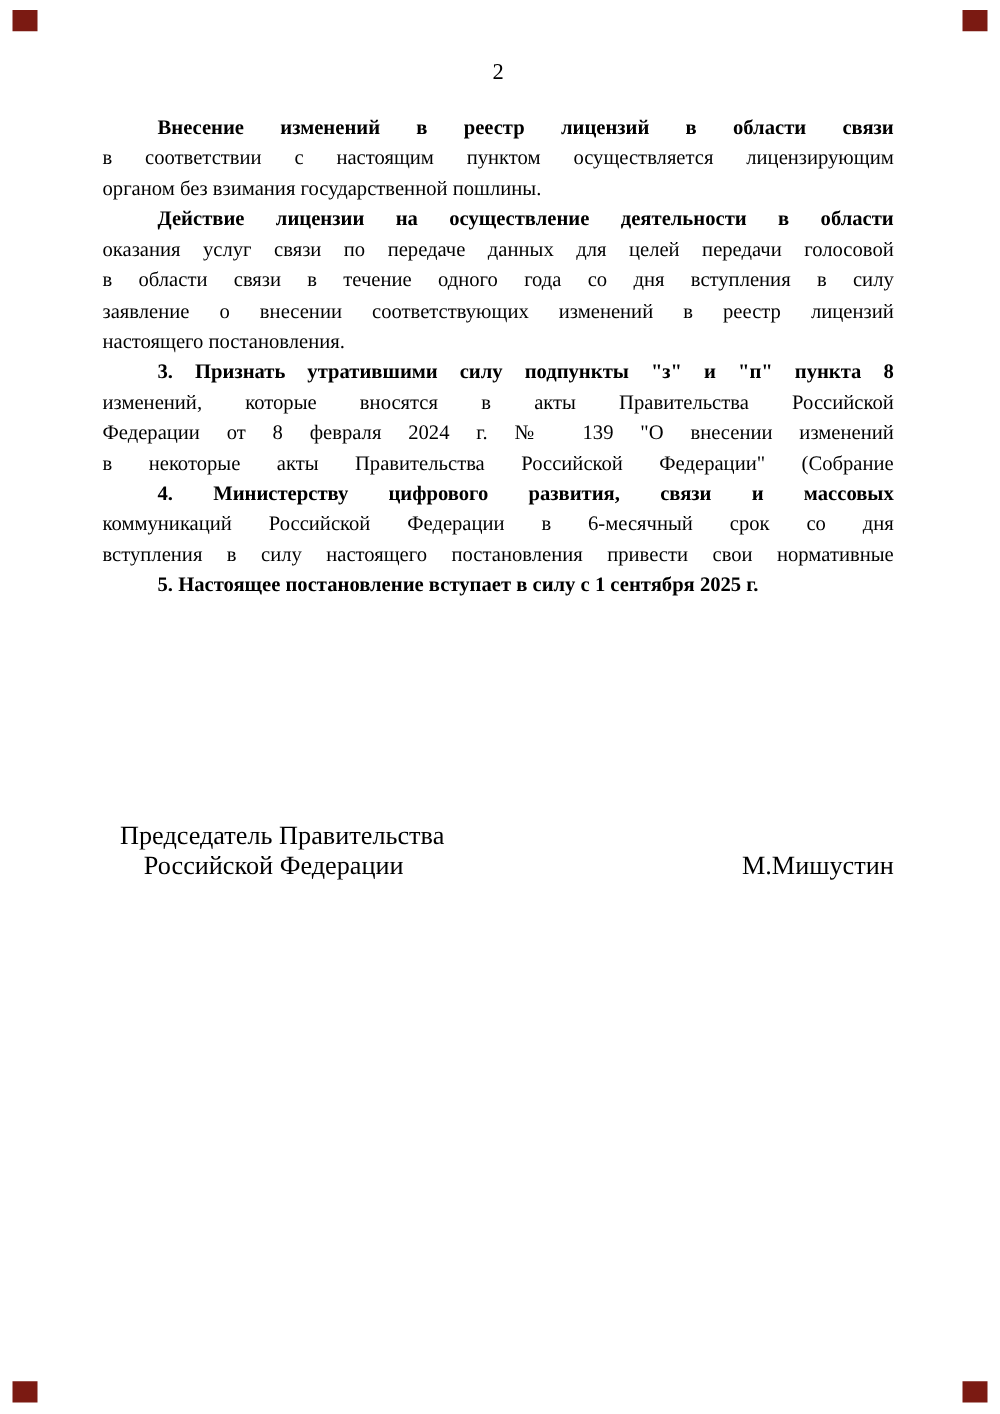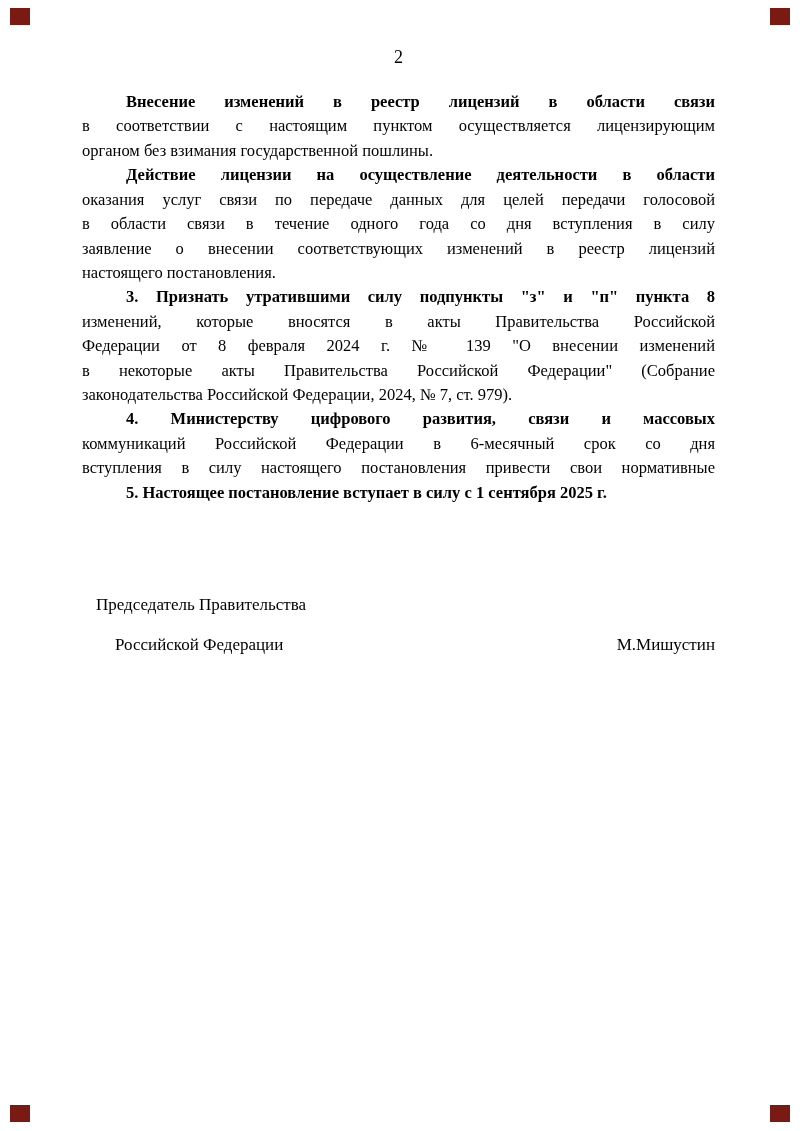--- a/index.html
+++ b/index.html
@@ -51,30 +51,29 @@
   }
   .line.indent { text-indent: 44px; font-weight: bold; }
   .line.last {
     text-align: center;
     text-align-last: left;
   }
 
   .signature {
     position: absolute;
     left: 82px;
-    top: 593px;
+    top: 656px;
     width: 633px;
-    font-size: 17px;
+    font-size: 21px;
     line-height: 24.42px;
   }
   .sig-row1 { padding-left: 14px; }
   .sig-row2 {
     display: flex;
     justify-content: space-between;
-    margin-top: 16px;
   }
   .sig-row2 .sig-post { padding-left: 33px; }
 </style>
 </head>
 <body>
 
 <div class="page">
 
   <div class="reg-mark tl" style="background: rgb(123, 26, 18);"></div>
   <div class="reg-mark tr" style="background: rgb(123, 26, 18);"></div>
@@ -89,21 +88,20 @@
       <div class="line last">органом без взимания государственной пошлины.</div>
       <div class="line indent">Действие лицензии на осуществление деятельности в области</div>
       <div class="line">оказания услуг связи по передаче данных для целей передачи голосовой</div>
       <div class="line">в области связи в течение одного года со дня вступления в силу</div>
       <div class="line">заявление о внесении соответствующих изменений в реестр лицензий</div>
       <div class="line last">настоящего постановления.</div>
       <div class="line indent">3. Признать утратившими силу подпункты "з" и "п" пункта 8</div>
       <div class="line">изменений, которые вносятся в акты Правительства Российской</div>
       <div class="line">Федерации от 8 февраля 2024 г. № 139 "О внесении изменений</div>
       <div class="line">в некоторые акты Правительства Российской Федерации" (Собрание</div>
-      <div class="line last">законодательства Российской Федерации, 2024, № 7, ст. 979).</div>
       <div class="line indent">4. Министерству цифрового развития, связи и массовых</div>
       <div class="line">коммуникаций Российской Федерации в 6-месячный срок со дня</div>
       <div class="line">вступления в силу настоящего постановления привести свои нормативные</div>
       <div class="line indent last">5. Настоящее постановление вступает в силу с 1 сентября 2025 г.</div>
     </div>
 
   <div class="signature">
     <div class="sig-row1">Председатель Правительства</div>
     <div class="sig-row2">
       <span class="sig-post">Российской Федерации</span>

